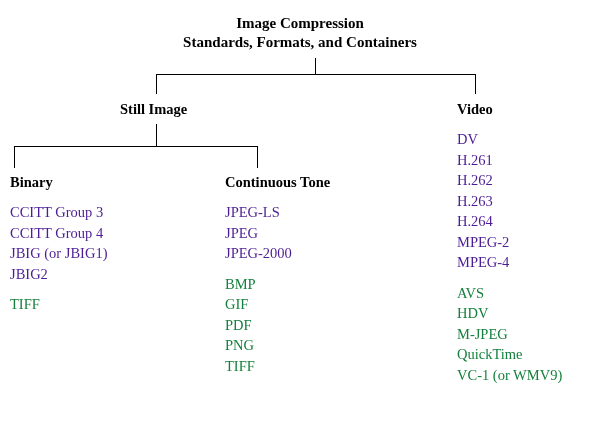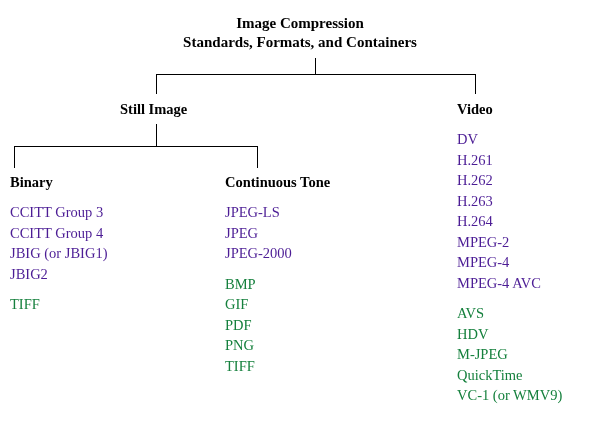--- a/index.html
+++ b/index.html
@@ -119,21 +119,20 @@
   </div>
 
   <div class="col" style="left:457px; top:129px;">
     <div class="item">DV</div>
     <div class="item">H.261</div>
     <div class="item">H.262</div>
     <div class="item">H.263</div>
     <div class="item">H.264</div>
     <div class="item">MPEG-2</div>
     <div class="item">MPEG-4</div>
-    <div class="item">MPEG-4 AVC</div>
     <div class="spacer"></div>
     <div class="item muted">AVS</div>
     <div class="item muted">HDV</div>
     <div class="item muted">M-JPEG</div>
     <div class="item muted">QuickTime</div>
     <div class="item muted">VC-1 (or WMV9)</div>
   </div>
 
 </div>
 

